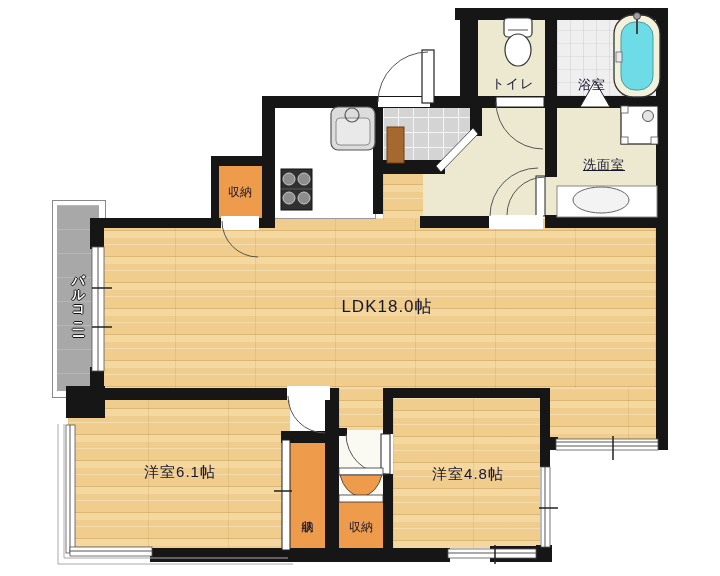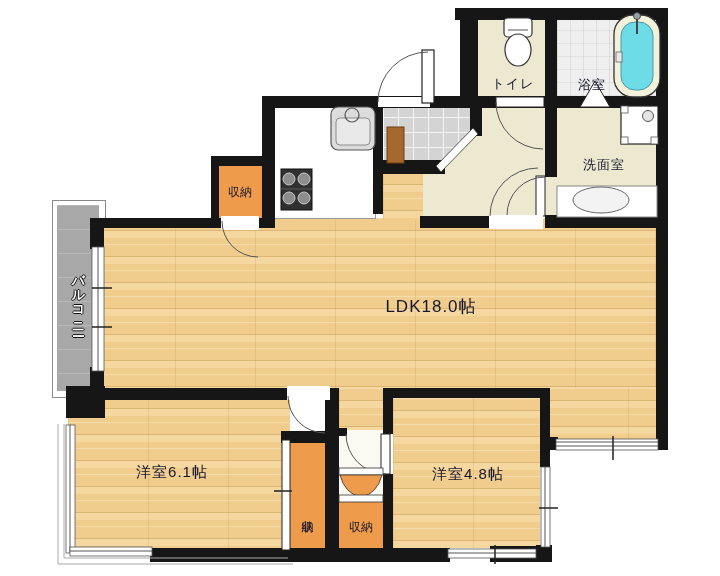--- a/index.html
+++ b/index.html
@@ -21,21 +21,21 @@
     background-image:
       repeating-linear-gradient(0deg,#f5f5f5 0 1px, transparent 1px 15px),
       repeating-linear-gradient(90deg,#f5f5f5 0 1px, transparent 1px 15px);}
   .orange{background:#ee9c4b;}
   .white{background:#fbfaf2;}
   .wall{position:absolute;background:#161616;}
   .kcounter{background:#ffffff;border-right:1px solid #9a9a9a;border-bottom:1px solid #9a9a9a;}
   
   .lbl{position:absolute;color:#16162e;white-space:nowrap;transform:translate(-50%,-50%);
        letter-spacing:1px;z-index:40;}
-  .lbl-lg{font-size:17px;margin-left:44px;}
+  .lbl-lg{font-size:17px;}
   .lbl-md{font-size:15px;}
   .lbl-sm{font-size:13px;}
   .lbl-xs{font-size:12px;letter-spacing:0;font-family:Liberation Mono, monospace;}
   .vert{writing-mode:vertical-rl;text-orientation:upright;transform:translate(-50%,-50%);}
   .balcony-txt{color:#ffffff;font-weight:bold;font-size:13px;
        text-shadow:-1px 0 #111,1px 0 #111,0 -1px #111,0 1px #111;}
   .frame{border:1px solid #8a8a8a;background:#ffffff;}
   .balcony-fill{background:#a8a8a8;
     background-image:repeating-linear-gradient(180deg, rgba(255,255,255,.18) 0 1px, transparent 1px 24px);}
   svg{position:absolute;left:0;top:0;z-index:30;pointer-events:none;}
@@ -235,23 +235,23 @@
       <circle cx="304" cy="179" r="6" fill="#8d8d8d" stroke="#c9c9c9" stroke-width="1"></circle>
       <circle cx="289" cy="198" r="6" fill="#8d8d8d" stroke="#c9c9c9" stroke-width="1"></circle>
       <circle cx="304" cy="198" r="6" fill="#8d8d8d" stroke="#c9c9c9" stroke-width="1"></circle>
       <line x1="281" y1="189" x2="312" y2="189" stroke="#666" stroke-width="0.8"></line>
     </g>
 
     <rect x="387" y="127" width="17" height="36" fill="#a5682f" stroke="#6b3f15" stroke-width="1"></rect>
   </svg>
 
   <div class="lbl lbl-lg" style="left:387px;top:306px;">LDK18.0帖</div>
-  <div class="lbl lbl-md" style="left:172px;top:472px;">洋室6.1帖</div>
+  <div class="lbl lbl-md" style="left:180px;top:472px;">洋室6.1帖</div>
   <div class="lbl lbl-md" style="left:468px;top:474px;">洋室4.8帖</div>
   <div class="lbl lbl-sm" style="left:513px;top:84px;">トイレ</div>
   <div class="lbl lbl-sm" style="left:592px;top:57px;margin-top:28px;">浴室</div>
-  <div class="lbl lbl-sm" style="left:604px;top:165px;">洗面室</div>
+  <div class="lbl lbl-sm" style="left:604px;top:165px;text-decoration:underline;">洗面室</div>
   <div class="lbl vert balcony-txt" style="left:78px;top:298px;">バルコニー</div>
   <div class="lbl lbl-xs" style="left:240px;top:192px;">収納</div>
   <div class="lbl vert lbl-xs" style="left:306px;top:511px;">収納</div>
   <div class="lbl lbl-xs" style="left:361px;top:527px;">収納</div>
 
 </div>
 
 </body></html>

